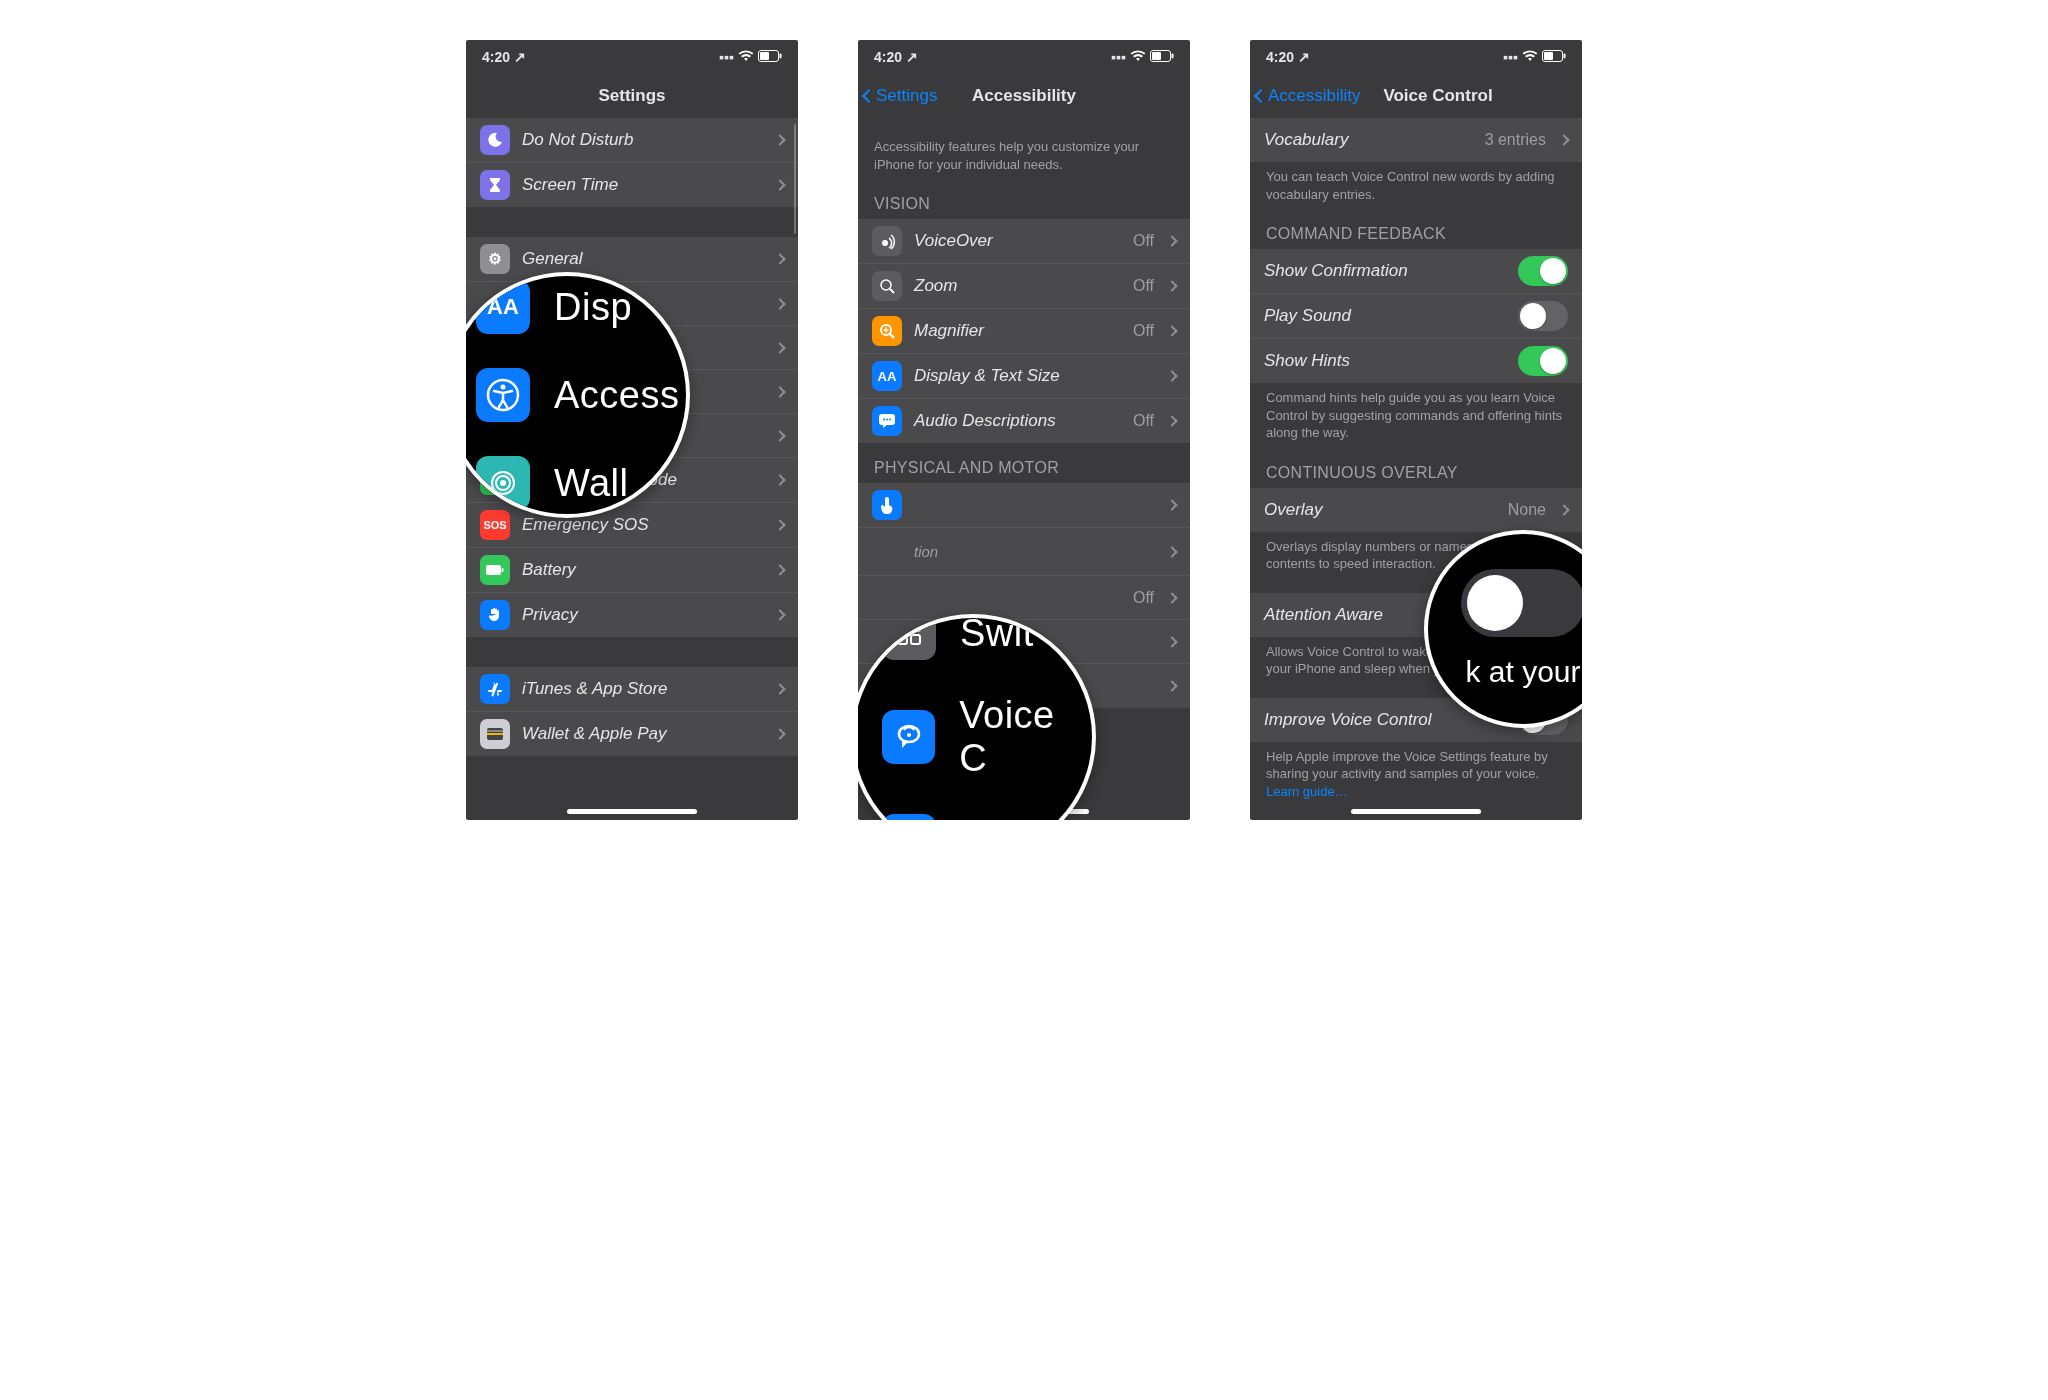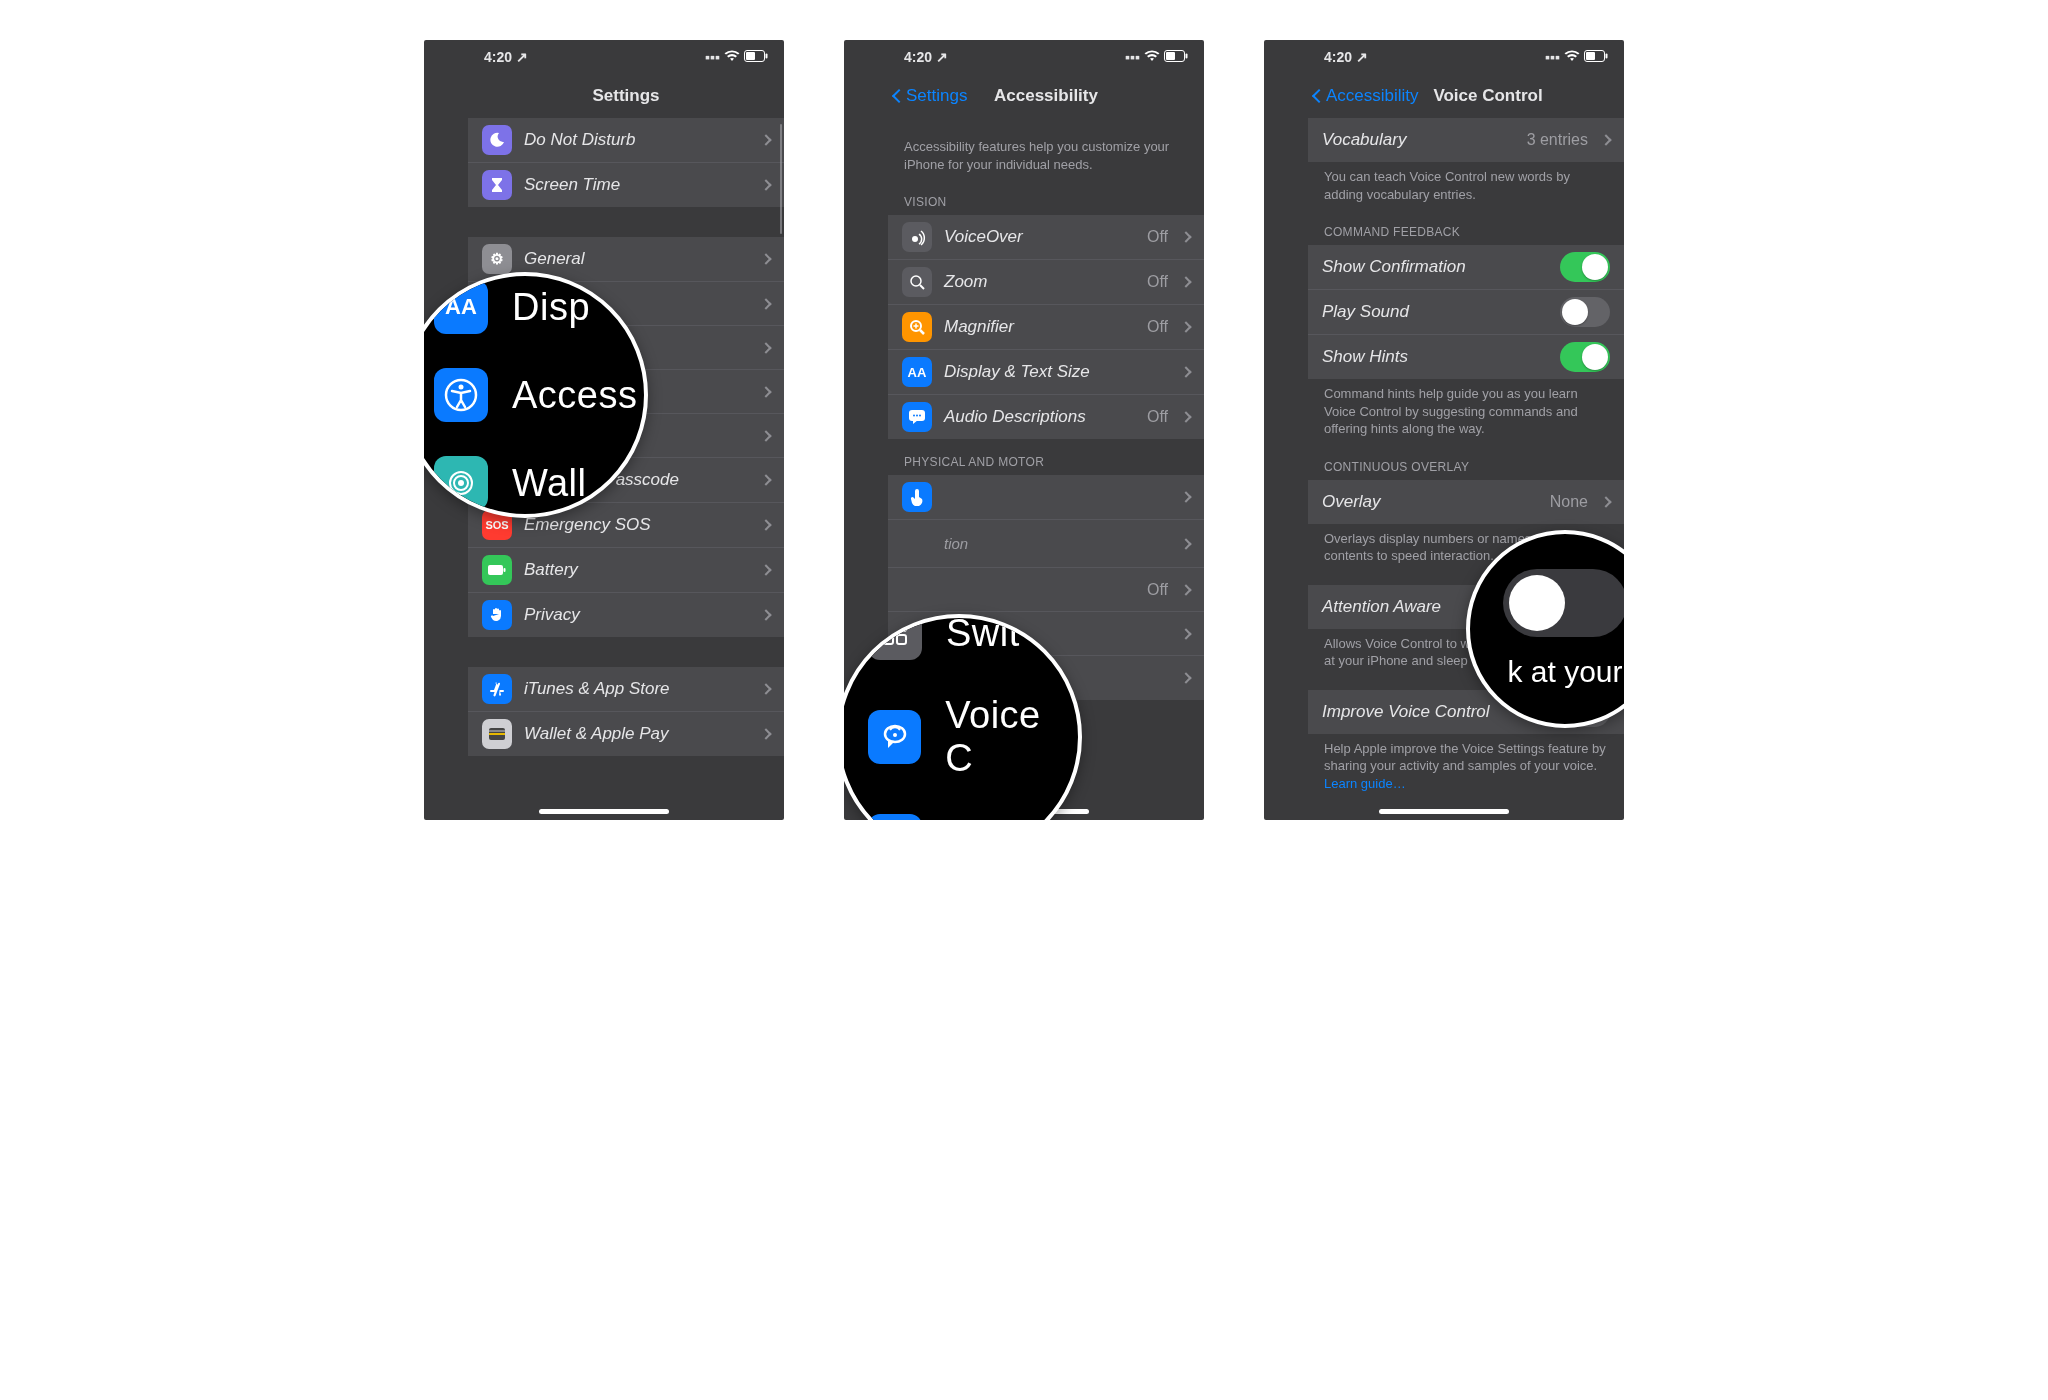--- a/index.html
+++ b/index.html
@@ -5,29 +5,28 @@
   * { box-sizing: border-box; margin: 0; padding: 0; }
   body {
     background: #fff;
     font-family: -apple-system, BlinkMacSystemFont, "Segoe UI", Helvetica, Arial, sans-serif;
     display: flex;
     justify-content: center;
     gap: 60px;
     padding: 40px 30px;
   }
   .phone {
-    width: 360px;
+    width: 332px;
     height: 780px;
     background: #3a3a3c;
     border-radius: 2px;
     overflow: hidden;
     position: relative;
     color: #e6e6e8;
     font-size: 17px;
-    padding-left: 44px;
   }
   .status-bar {
     height: 34px;
     display: flex;
     justify-content: space-between;
     align-items: center;
     padding: 0 16px;
     font-size: 14px;
     font-weight: 600;
   }
@@ -67,21 +66,21 @@
     border-top: 2px solid #8e8e93;
     transform: rotate(45deg);
   }
   .content {
     height: calc(100% - 78px);
     overflow: hidden;
     position: relative;
   }
   .scroller { position: relative; }
   .section-header {
-    font-size: 12px;
+    font-size: 16px;
     color: #a0a0a6;
     text-transform: uppercase;
     padding: 16px 16px 6px;
     letter-spacing: 0.3px;
   }
   .section-footer {
     font-size: 13px;
     color: #a0a0a6;
     padding: 6px 16px 6px;
     line-height: 1.35;

